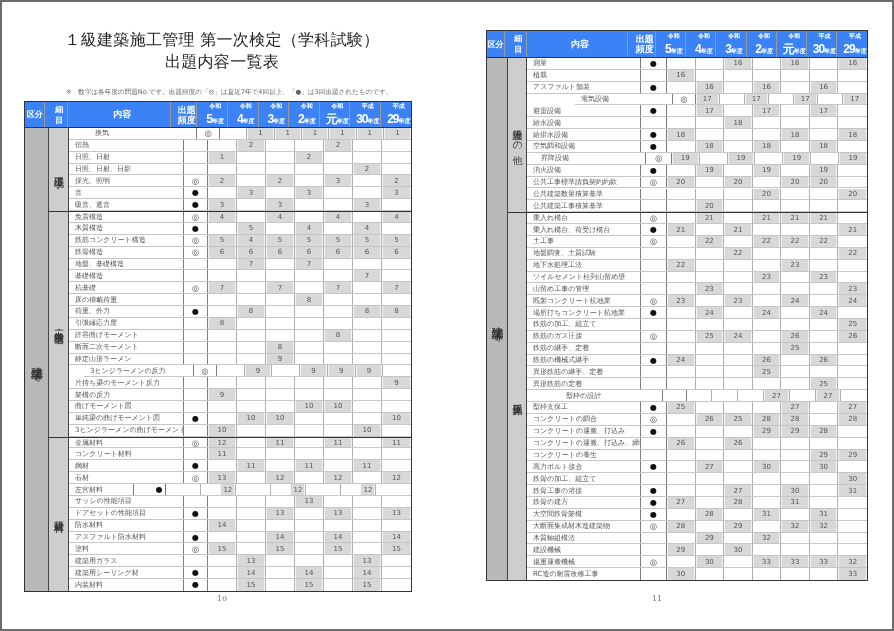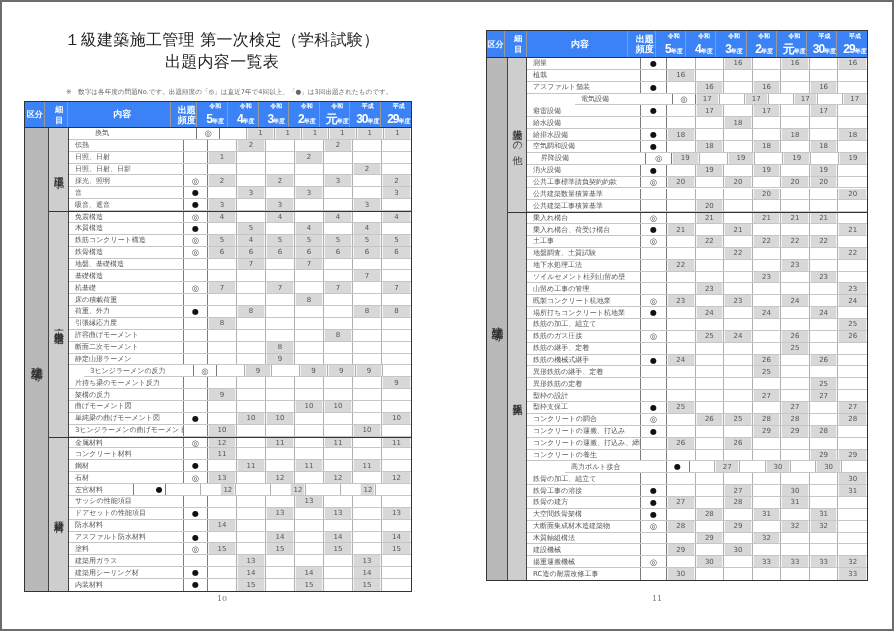--- a/index.html
+++ b/index.html
@@ -912,21 +912,21 @@
         <div class="c-item">異形鉄筋の定着</div>
         <div class="c-freq"></div>
         <div class="c-year"></div>
         <div class="c-year"></div>
         <div class="c-year"></div>
         <div class="c-year"></div>
         <div class="c-year"></div>
         <div class="c-year filled">25</div>
         <div class="c-year"></div>
       </div>
-      <div class="row" style="top: calc(var(--rh) * 28);">
+      <div class="row" style="top: calc(var(--rh) * 28); padding-left: 33px;">
         <div class="c-item">型枠の設計</div>
         <div class="c-freq"></div>
         <div class="c-year"></div>
         <div class="c-year"></div>
         <div class="c-year"></div>
         <div class="c-year filled">27</div>
         <div class="c-year"></div>
         <div class="c-year filled">27</div>
         <div class="c-year"></div>
       </div>
@@ -978,21 +978,21 @@
         <div class="c-item">コンクリートの養生</div>
         <div class="c-freq"></div>
         <div class="c-year"></div>
         <div class="c-year"></div>
         <div class="c-year"></div>
         <div class="c-year"></div>
         <div class="c-year"></div>
         <div class="c-year filled">29</div>
         <div class="c-year filled">29</div>
       </div>
-      <div class="row" style="top: calc(var(--rh) * 34); margin-left: 38px;">
+      <div class="row" style="top: calc(var(--rh) * 34);">
         <div class="c-item">高力ボルト接合</div>
         <div class="c-freq dot">●</div>
         <div class="c-year"></div>
         <div class="c-year filled">27</div>
         <div class="c-year"></div>
         <div class="c-year filled">30</div>
         <div class="c-year"></div>
         <div class="c-year filled">30</div>
         <div class="c-year"></div>
       </div>

